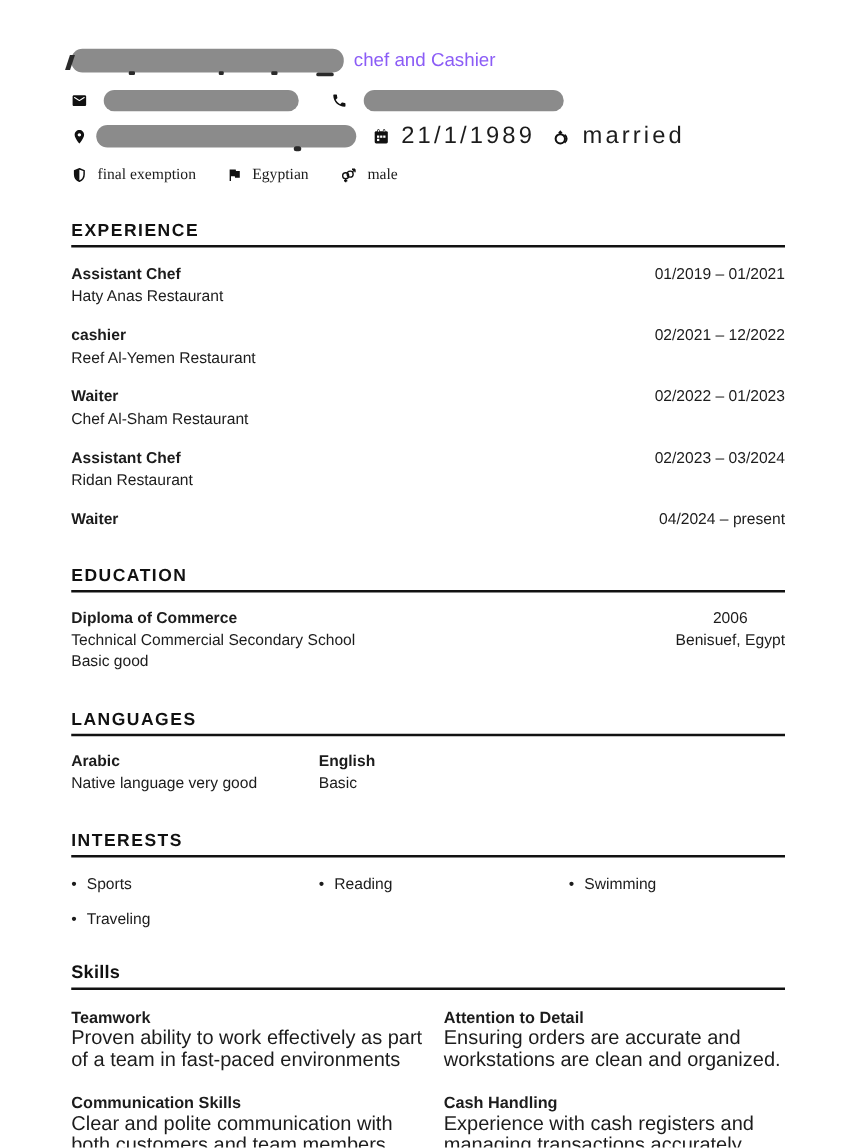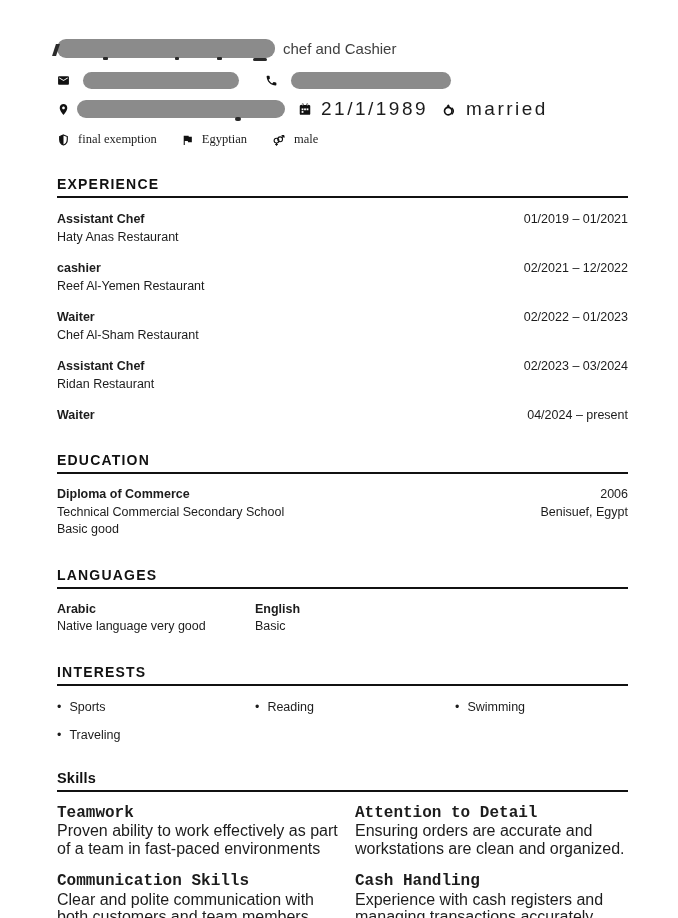--- a/index.html
+++ b/index.html
@@ -16,21 +16,21 @@
   
   .name-row { display: flex; align-items: center; position: relative; height: 24px; }
   .redact { background: #8b8b8b; border-radius: 9px; }
   .name-blob { width: 218px; height: 19px; position: relative; }
   .frag { position: absolute; background: #2a2a2a; }
   .frag-left { left: -3px; top: 5px; width: 4px; height: 12px; transform: skewX(-18deg); }
   .frag-d1 { left: 46px; bottom: -2px; width: 5px; height: 3px; border-radius: 1px; }
   .frag-d2 { left: 118px; bottom: -2px; width: 4px; height: 3px; border-radius: 1px; }
   .frag-d3 { left: 160px; bottom: -2px; width: 5px; height: 3px; border-radius: 1px; }
   .frag-d4 { left: 196px; bottom: -3px; width: 14px; height: 3px; border-radius: 2px; }
-  .job-title { font-size: 15px; margin-left: 8px; color: #404040; }
+  .job-title { font-size: 15px; margin-left: 8px; color: #8b5cf6; }
 
   .contact-row { display: flex; align-items: center; margin-top: 11px; height: 18px; }
   .icon { display: inline-flex; align-items: center; justify-content: center; flex: none; }
   .icon svg { display: block; }
   .email-blob { width: 156px; height: 17px; margin-left: 13px; }
   .phone-blob { width: 160px; height: 17px; margin-left: 13px; }
   .phone-icon-wrap { margin-left: 26px; }
   .location-blob { width: 208px; height: 18px; margin-left: 7px; position: relative; }
   .frag-g { position: absolute; left: 158px; bottom: -3px; width: 6px; height: 4px; background: #2a2a2a; border-radius: 2px; }
   .cal-wrap { margin-left: 13px; }
@@ -54,36 +54,36 @@
   .xp-entry { display: flex; justify-content: space-between; align-items: flex-start; margin-top: 12px; margin-bottom: 13px; }
   .xp-entry:last-child { margin-bottom: 0; }
   .role { font-size: 12.5px; font-weight: 700; line-height: 18px; }
   .org  { font-size: 12.5px; line-height: 18px; }
   .dates { font-size: 12.5px; line-height: 18px; white-space: nowrap; }
 
   
   .edu-entry { display: flex; justify-content: space-between; margin-top: 12px; }
   .edu-left div, .edu-right div { font-size: 12.5px; line-height: 17.5px; }
   .degree { font-weight: 700; }
-  .edu-right { text-align: right; }
+  .edu-right { text-align: center; }
 
   
   .lang-cols { display: flex; margin-top: 12px; }
   .lang-col { width: 198px; }
   .lang-name { font-size: 12.5px; font-weight: 700; line-height: 17.5px; }
   .lang-level { font-size: 12.5px; line-height: 17.5px; }
 
   
   .interest-grid { display: grid; grid-template-columns: 198px 200px auto; row-gap: 14px; margin-top: 14px; }
   .interest { font-size: 12.5px; display: flex; align-items: baseline; }
   .bullet { margin-right: 8px; font-size: 12.5px; }
 
   
   .skills-grid { display: grid; grid-template-columns: 284px auto; column-gap: 14px; row-gap: 16px; margin-top: 13px; }
-  .skill-name { font-size: 16px; font-weight: 700; line-height: 17.5px; font-family: Liberation Mono, monospace; }
+  .skill-name { font-size: 13px; font-weight: 700; line-height: 17.5px; }
   .skill-desc { font-size: 16px; line-height: 17.5px; }
 </style>
 </head>
 <body>
 
 <div class="page">
 
   <div class="name-row">
     <div class="redact name-blob">
       <span class="frag frag-left"></span>

